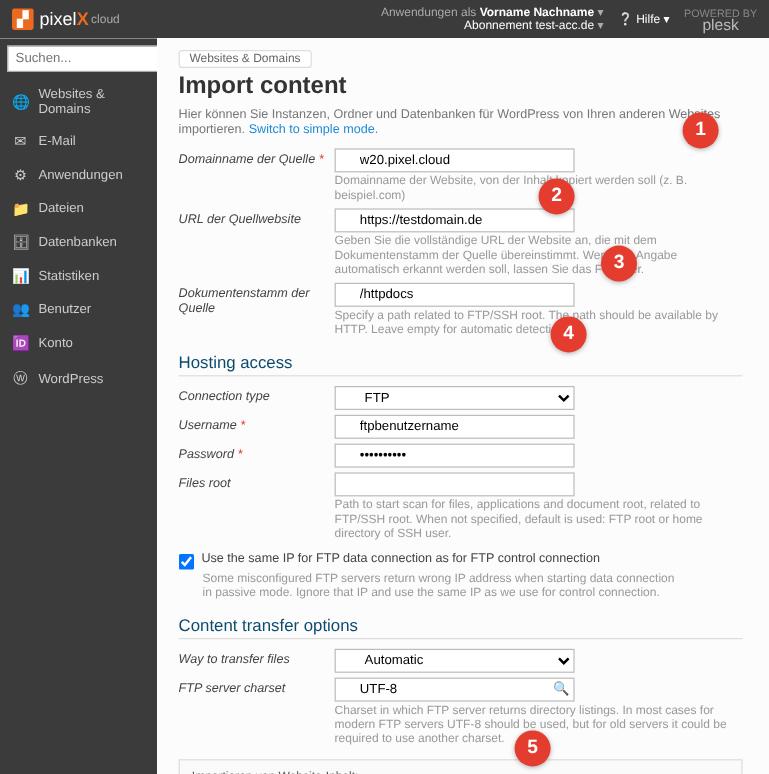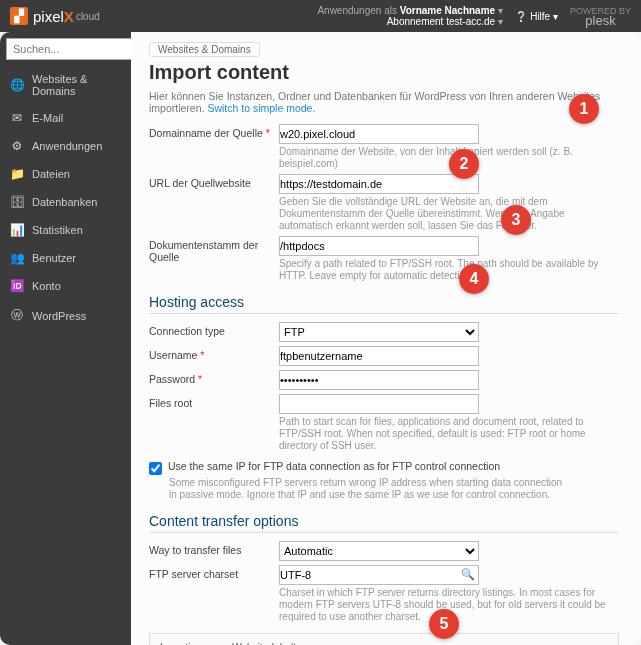--- a/index.html
+++ b/index.html
@@ -11,38 +11,38 @@
 .logo .cloud { color: #aaa; font-size: 10px; margin-left: 2px; }
 .logo-sq { width: 18px; height: 18px; background: #ec6a1f; border-radius: 2px; margin-right: 5px; display: flex; align-items: center; justify-content: center; color: #fff; font-weight: bold; font-size: 12px; }
 .top-right { margin-left: auto; display: flex; align-items: center; gap: 12px; }
 .top-right .acct { text-align: right; line-height: 11px; }
 .top-right .acct .l1 { color: #aaa; }
 .top-right .acct .l1 b { color: #fff; margin-top: 36px; }
 .top-right .acct .l2 { color: #aaa; }
 .top-right .acct .l2 span { color: #fff; }
 .help { color: #fff; }
 .plesk { color: #888; font-size: 9px; text-align: center; line-height: 9px; }
-.main { flex: 1; display: flex; overflow: hidden; border-radius: 10px; }
+.main { flex: 1; display: flex; overflow: hidden; }
 .sidebar { width: 131px; background: #3b3b3b; color: #ccc; display: flex; flex-direction: column; }
 .search { padding: 6px; display: flex; gap: 4px; }
 .search input { flex: 1; height: 22px; font-size: 11px; padding: 0 6px; border: 1px solid #aaa; background: #fff; }
 .search .sbtn { width: 22px; height: 22px; background: #1f1f1f; color: #ccc; display: flex; align-items: center; justify-content: center; border: none; cursor: pointer; }
 .nav a { display: flex; align-items: center; gap: 8px; padding: 7px 10px; color: #ccc; text-decoration: none; font-size: 11px; cursor: pointer; }
 .nav .ic { width: 14px; text-align: center; font-size: 12px; }
 .content { flex: 1; background: #fcfcfc; padding: 10px 22px 10px 18px; overflow-y: auto; font-size: 11px; color: #444; position: relative; }
 .crumb { margin-bottom: 4px; }
 .crumb span { display: inline-block; background: #fff; border: 1px solid #ddd; border-radius: 3px; padding: 1px 8px; font-size: 10px; color: #666; }
 h1 { font-size: 20px; font-weight: 700; color: #333; margin-bottom: 6px; }
 .intro { color: #777; font-size: 10.5px; margin-bottom: 10px; }
 .intro a { color: #1e8bd6; text-decoration: none; }
 .row { display: flex; margin-bottom: 4px; }
-.row .lbl { width: 130px; color: #444; font-size: 10.5px; padding-top: 3px; }
+.row .lbl { width: 130px; color: #444; font-size: 10.5px; padding-top: 3px; font-style: italic; }
 .row .lbl .req { color: #d33; }
 .row .field { flex: 1; }
-.row .field input, .row .field select { width: 200px; height: 20px; font-size: 11px; padding: 0 0; border: 1px solid #bbb; background: #fff; }
+.row .field input, .row .field select { width: 200px; height: 20px; font-size: 11px; padding: 0 20px; border: 1px solid #bbb; background: #fff; }
 .row .help { color: #999; font-size: 10px; margin-top: 2px; line-height: 12px; max-width: 360px; }
 .sect { font-size: 14px; color: #0c4a6e; border-bottom: 1px solid #ddd; padding-bottom: 3px; margin: 12px 0 8px 0; }
 .chk { display: flex; gap: 6px; margin: 8px 0 2px 0; }
 .chk input { margin-top: 2px; }
 .chk .t { color: #444; font-size: 10.5px; }
 .chk-help { color: #999; font-size: 10px; margin-left: 20px; line-height: 12px; max-width: 400px; }
 .importbox { border: 1px solid #ddd; background: #fafafa; padding: 8px 10px; margin-top: 10px; font-size: 10px; color: #666; }
 .importbox .t { margin-bottom: 6px; color: #555; }
 .annot { position: absolute; width: 30px; height: 30px; border-radius: 50%; background: #e43c2e; color: #fff; font-size: 16px; font-weight: 600; display: flex; align-items: center; justify-content: center; box-shadow: 0 1px 4px rgba(0,0,0,0.3); z-index: 10; }
 .charset-wrap { position: relative; display: inline-block; }

